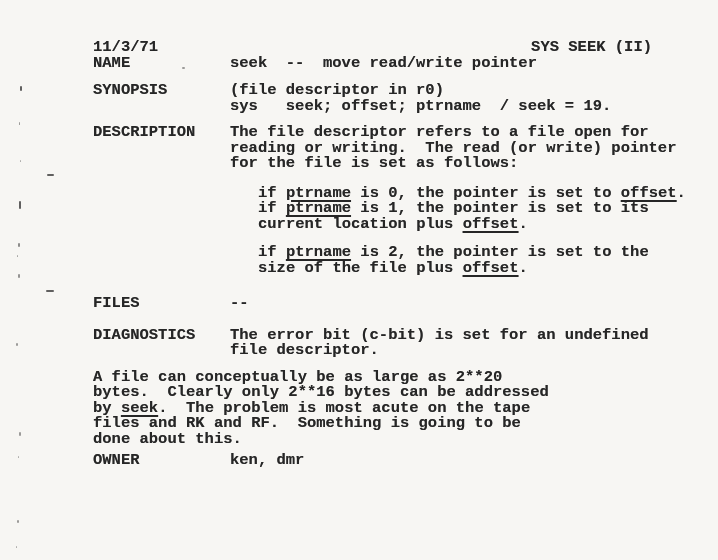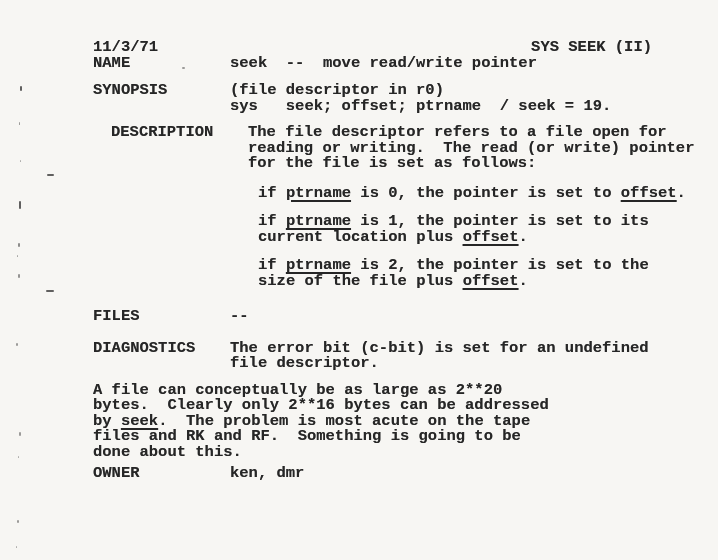--- a/index.html
+++ b/index.html
@@ -20,23 +20,23 @@
     display:flex;justify-content:space-between;
     margin-left:93px;margin-right:66px;
   }
   .row{display:flex;margin-left:93px;}
   .label{width:137px;flex:0 0 137px;white-space:pre;}
   .content{white-space:pre-wrap;width:470px;}
   .indent{margin-left:28px;}
   .u{text-decoration:underline;text-underline-offset:2.5px;text-decoration-thickness:1.5px;}
   .m-name{}
   .m-synopsis{margin-top:12px;}
-  .m-description{margin-top:11px;justify-content:flex-end;}
+  .m-description{margin-top:11px;}
   .m-case1{margin-top:14px;}
-  .m-case2{margin-top:13px;}
+  .m-case2{}
   .m-case3{margin-top:13px;}
   .m-files{margin-top:20px;}
   .m-seealso{margin-top:14px;}
   .m-diagnostics{margin-top:16px;}
   .m-bugs{margin-top:11px;}
   .m-owner{margin-top:6px;}
   .speck{position:absolute;background:rgba(45,45,45,0.75);border-radius:1px;}
 </style>
 </head>
 <body>

